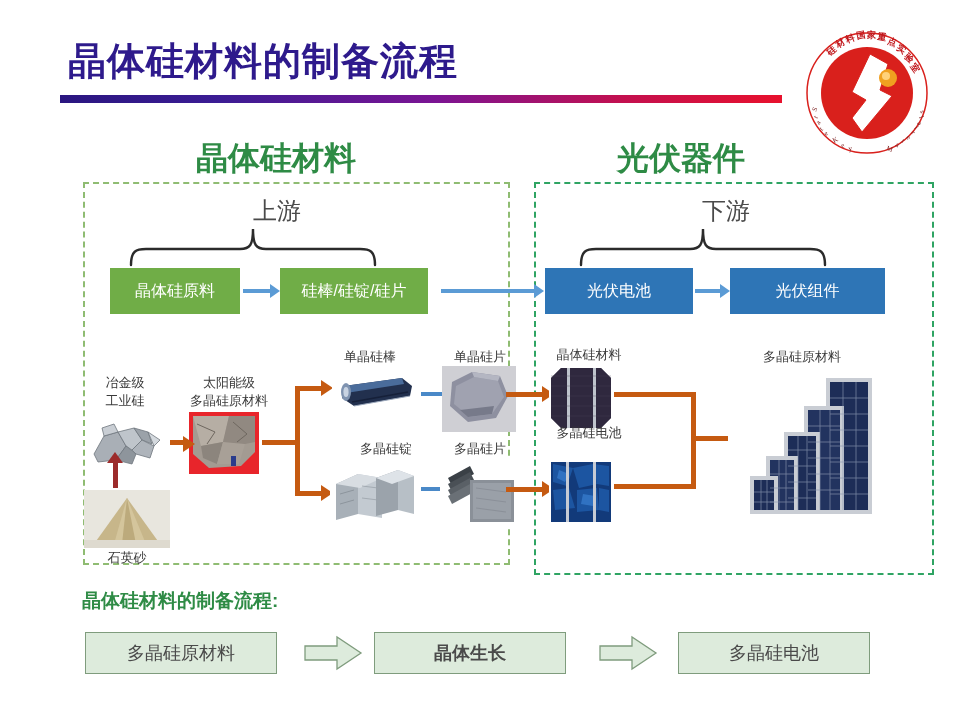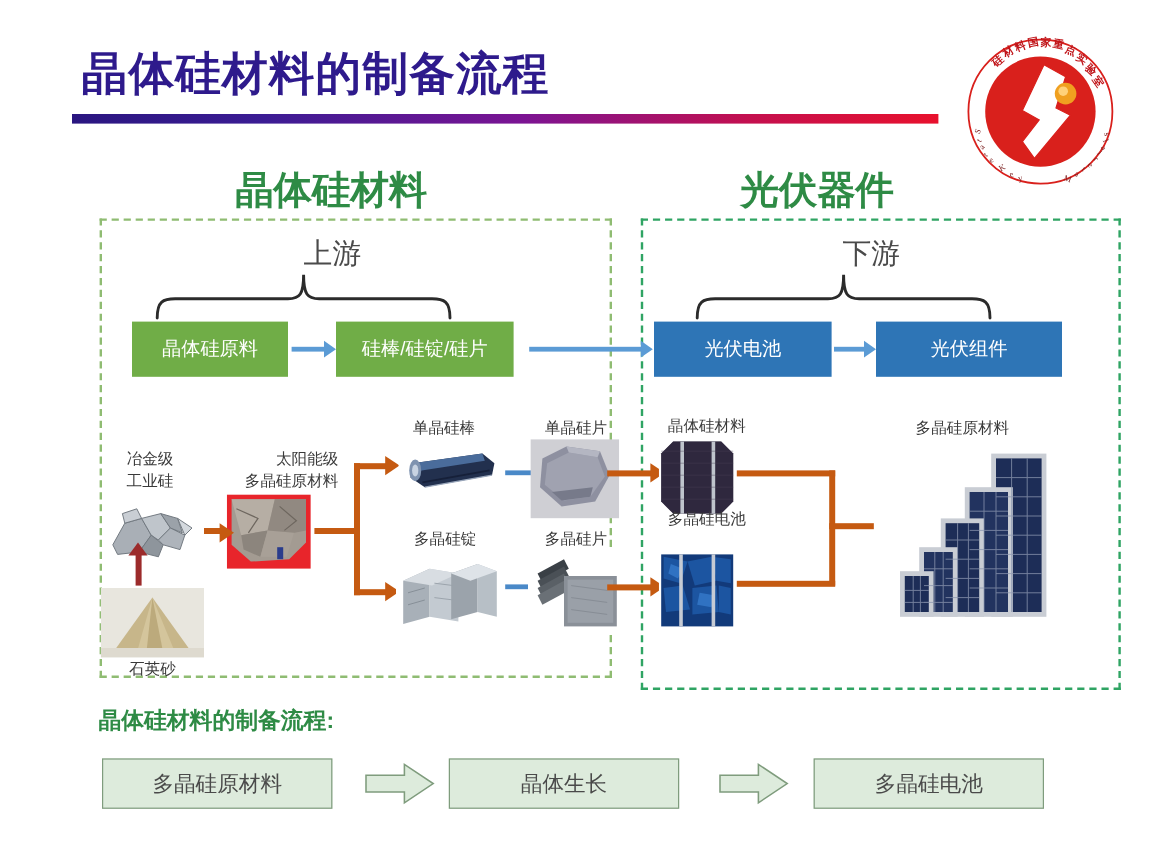--- a/index.html
+++ b/index.html
@@ -187,21 +187,21 @@
     background: #DDEBDC;
     border: 1px solid #7F9C7D;
     display: flex;
     align-items: center;
     justify-content: center;
     font-size: 18px;
     color: #4A4A4A;
     white-space: nowrap;
   }
   .pbox.p1 { left: 85px;  width: 192px; }
-  .pbox.p2 { left: 374px; width: 192px; }
+  .pbox.p2 { left: 374px; width: 192px; font-weight: bold; }
   .pbox.p3 { left: 678px; width: 192px; }
 
   .chev { position: absolute; top: 634px; }
   .chev svg { display: block; }
   .chev.c1 { left: 303px; }
   .chev.c2 { left: 598px; }
 </style>
 </head>
 <body>
 
@@ -308,21 +308,21 @@
       <rect x="0" y="50" width="86" height="8" fill="#DEDACF"></rect>
     </svg>
   </div>
   <div class="plabel" style="left:84px; top:549px; width:86px;">
     <div>石英砂</div>
   </div>
 
   <div class="ln v dark" style="left:113px; top:462px; height:26px;"></div>
   <div class="tip-u" style="left:107px; top:452px;"></div>
 
-  <div class="plabel" style="left:176px; top:374px; width:106px;text-align:right;">
+  <div class="plabel" style="left:176px; top:374px; width:106px;">
     <div>太阳能级</div>
     <div>多晶硅原材料</div>
   </div>
   <div class="photo" style="left:189px; top:412px;">
     <svg width="70" height="62" viewBox="0 0 70 62">
       <rect width="70" height="62" fill="#E8252B"></rect>
       <polygon points="4,4 66,4 66,40 52,54 20,56 4,42" fill="#A39B92"></polygon>
       <polygon points="4,4 40,4 34,30 12,34" fill="#B6AEA4"></polygon>
       <polygon points="40,4 66,4 66,30 46,34 34,30" fill="#918981"></polygon>
       <polygon points="12,34 34,30 28,52 14,46" fill="#8C857D"></polygon>
@@ -366,21 +366,21 @@
   <div class="photo" style="left:442px; top:366px;">
     <svg width="74" height="66" viewBox="0 0 74 66">
       <rect width="74" height="66" fill="#CFCFD4"></rect>
       <path d="M10 16 L30 6 L58 10 L66 30 L54 52 L26 56 L8 40 Z" fill="#8E90A0"></path>
       <path d="M14 20 L32 11 L56 15 L62 31 L50 48 L28 51 L12 38 Z" fill="#A0A2B0"></path>
       <path d="M18 44 L52 40 L50 48 L26 51 Z" fill="#777A8A"></path>
       <path d="M30 6 L58 10 L56 15 L32 11 Z" fill="#B4B6C2"></path>
     </svg>
   </div>
 
-  <div class="plabel" style="left:330px; top:440px; width:82px;">
+  <div class="plabel" style="left:330px; top:440px; width:82px;text-align:right;">
     <div>多晶硅锭</div>
   </div>
   <div class="photo" style="left:330px; top:462px;">
     <svg width="88" height="64" viewBox="0 0 88 64">
       <rect width="88" height="64" fill="#ffffff"></rect>
       <polygon points="6,22 28,12 28,52 6,58" fill="#A8B0B8"></polygon>
       <polygon points="28,12 52,16 52,56 28,52" fill="#C3CAD1"></polygon>
       <polygon points="6,22 28,12 52,16 30,26" fill="#D8DDE2"></polygon>
       <polygon points="46,16 68,8 68,48 46,54" fill="#9BA3AB"></polygon>
       <polygon points="68,8 84,14 84,52 68,48" fill="#B7BFC6"></polygon>

